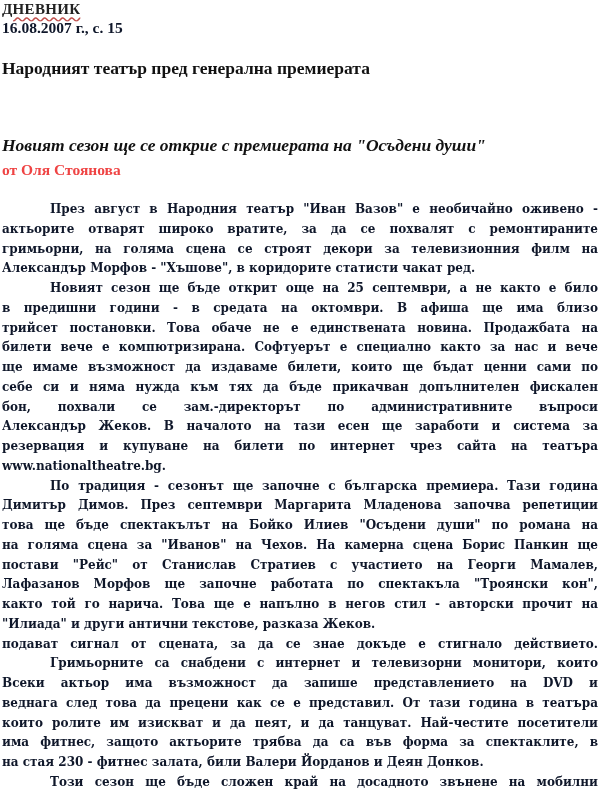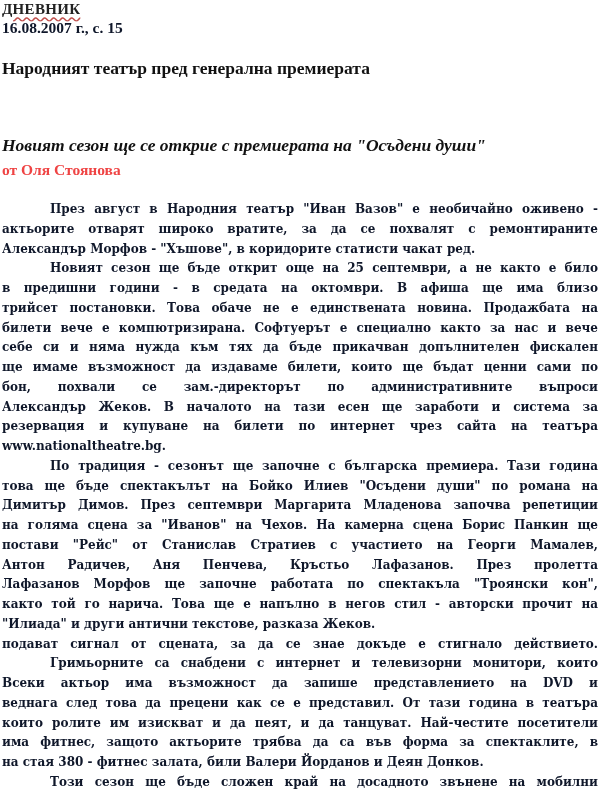--- a/index.html
+++ b/index.html
@@ -33,56 +33,56 @@
   <div class="date">16.08.2007 г., с. 15</div>
   <div class="title">Народният театър пред генерална премиерата</div>
   <div class="subtitle">Новият сезон ще се открие с премиерата на "Осъдени души"</div>
   <div class="author">от Оля Стоянова</div>
 
   <div class="body">
 
     <div>
       <div class="line first">През август в Народния театър "Иван Вазов" е необичайно оживено -</div>
       <div class="line">актьорите отварят широко вратите, за да се похвалят с ремонтираните</div>
+      <div class="line">гримьорни, на голяма сцена се строят декори за телевизионния филм на</div>
       <div class="line last">Александър Морфов - "Хъшове", в коридорите статисти чакат ред.</div>
     </div>
 
     <div>
       <div class="line first">Новият сезон ще бъде открит още на 25 септември, а не както е било</div>
       <div class="line">в предишни години - в средата на октомври.  В афиша ще има близо</div>
       <div class="line">трийсет постановки. Това обаче не е единствената новина. Продажбата на</div>
       <div class="line">билети вече е компютризирана. Софтуерът е специално както за нас и вече</div>
+      <div class="line">ще имаме възможност да издаваме билети, които ще бъдат ценни сами по</div>
       <div class="line">себе си и няма нужда към тях да бъде прикачван допълнителен фискален</div>
-      <div class="line">ще имаме възможност да издаваме билети, които ще бъдат ценни сами по</div>
       <div class="line">бон, похвали се зам.-директорът по административните въпроси</div>
       <div class="line">Александър Жеков. В началото на тази есен ще заработи и система за</div>
       <div class="line">резервация и купуване на билети по интернет чрез сайта на театъра</div>
       <div class="line last">www.nationaltheatre.bg.</div>
     </div>
 
     <div>
       <div class="line first">По традиция - сезонът ще започне с българска премиера. Тази година</div>
+      <div class="line">Димитър Димов. През септември Маргарита Младенова започва репетиции</div>
       <div class="line">това ще бъде спектакълът на Бойко Илиев  "Осъдени души" по романа на</div>
-      <div class="line">Димитър Димов. През септември Маргарита Младенова започва репетиции</div>
       <div class="line">на голяма сцена за "Иванов" на Чехов. На камерна сцена Борис Панкин ще</div>
       <div class="line">постави "Рейс" от Станислав Стратиев с участието на Георги Мамалев,</div>
-      <div class="line">Антон Радичев, Аня Пенчева, Кръстьо Лафазанов. През пролетта</div>
       <div class="line">Лафазанов Морфов ще започне работата по спектакъла "Троянски кон",</div>
       <div class="line">както той го нарича. Това ще е напълно в негов стил - авторски прочит на</div>
       <div class="line last">"Илиада" и други антични текстове, разказа Жеков.</div>
     </div>
 
     <div>
       <div class="line">подават сигнал от сцената, за да се знае докъде е стигнало действието.</div>
       <div class="line first">Гримьорните са снабдени с интернет и телевизорни монитори, които</div>
       <div class="line">Всеки актьор има възможност да запише представлението на DVD и</div>
       <div class="line">веднага след това да прецени как се е представил. От тази година в театъра</div>
       <div class="line">които ролите им изискват и да пеят, и да танцуват. Най-честите посетители</div>
       <div class="line">има фитнес, защото актьорите трябва да са във форма за спектаклите, в</div>
-      <div class="line last">на стая 380 - фитнес залата, били Валери Йорданов и Деян Донков.</div>
+      <div class="line last">на стая 230 - фитнес залата, били Валери Йорданов и Деян Донков.</div>
     </div>
 
     <div>
       <div class="line first">Този сезон ще бъде сложен край на досадното звънене на мобилни</div>
 
     </div>
   </div>
 </div>
 
 </body></html>

